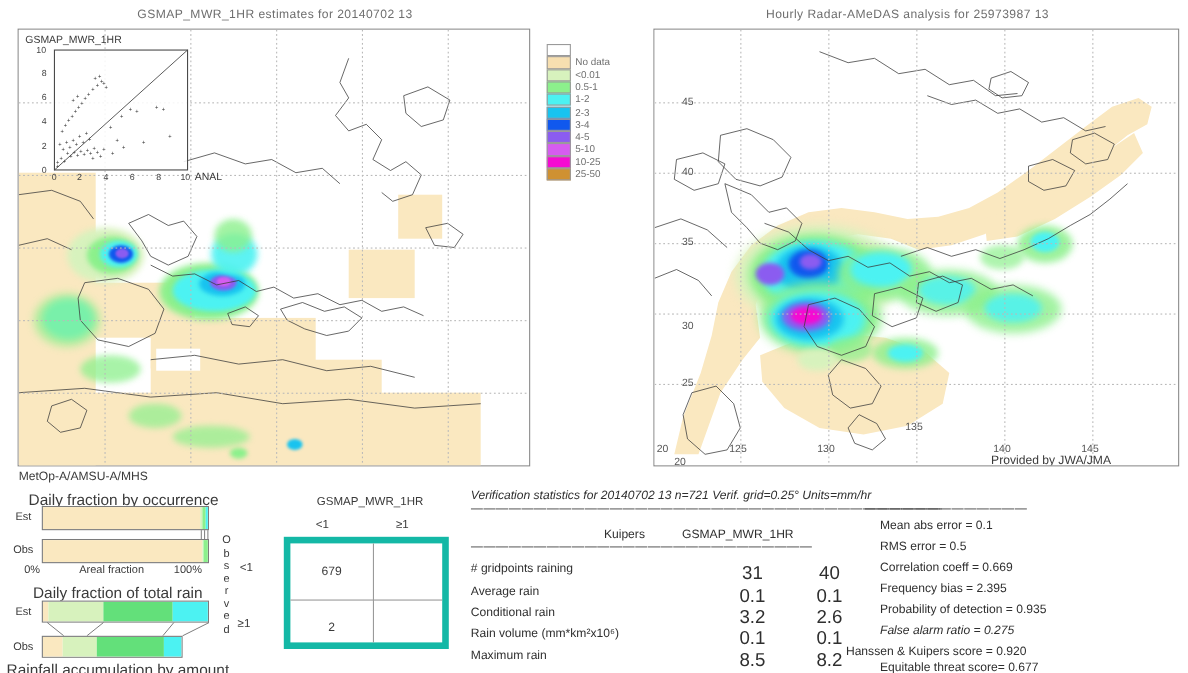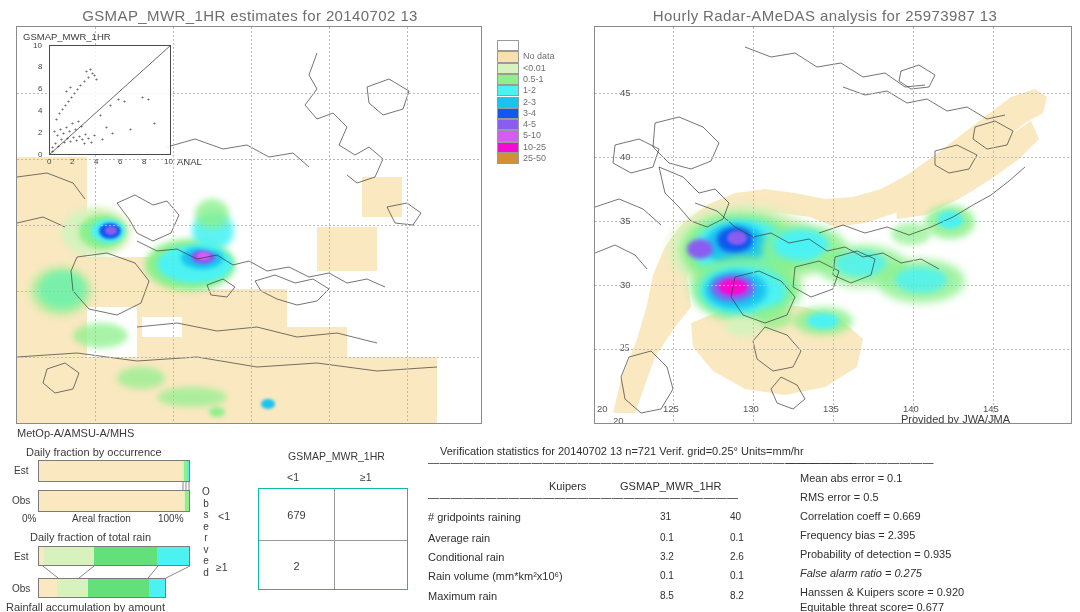--- a/index.html
+++ b/index.html
@@ -9,21 +9,21 @@
     background:#ffffff;
     font-family:"Liberation Sans", sans-serif;
     color:#3a3a3a;
     overflow:hidden;
     position:relative;
   }
 
   
   .map-title {
     position:absolute;
-    font-size:15px;
+    font-size:11px;
     color:#6e6e6e;
     letter-spacing:.4px;
     white-space:nowrap;
     text-align:center;
   }
 
   
   .map-frame {
     position:absolute;
     border:1px solid #8a8a8a;
@@ -88,21 +88,21 @@
     left:26px;
     font-size:9px;
     color:#707070;
     white-space:nowrap;
     line-height:11.3px;
   }
 
   
   .sub-title {
     position:absolute;
-    font-size:11px;
+    font-size:14px;
     color:#3a3a3a;
     white-space:nowrap;
   }
   .bar-lbl {
     position:absolute;
     font-size:10px; color:#3a3a3a;
     white-space:nowrap;
   }
   .bar-track {
     position:absolute;
@@ -115,21 +115,21 @@
   .axis-lbl {
     position:absolute; font-size:10px; color:#3a3a3a; white-space:nowrap;
   }
   .connector { position:absolute; overflow:visible; }
 
   
   .ct-title {
     position:absolute; font-size:10.5px; color:#3a3a3a; white-space:nowrap;
   }
   .ct-hdr { position:absolute; font-size:10.5px; color:#3a3a3a; white-space:nowrap; }
-  .ct-grid { position:absolute; border:1px solid #14b8a6; }
+  .ct-grid { position:absolute; border:6px solid #14b8a6; }
   .ct-cell {
     position:absolute;
     display:flex; align-items:center; justify-content:center;
     font-size:11px; color:#3a3a3a;
   }
   .ct-vline { position:absolute; width:1px; background:#9a9a9a; top:0; bottom:0; }
   .ct-hline { position:absolute; height:1px; background:#9a9a9a; left:0; right:0; }
   .obs-stack {
     position:absolute;
     font-size:10px; color:#3a3a3a;
@@ -145,22 +145,22 @@
     color:#2f2f2f;
     white-space:nowrap;
   }
   .vs-dash {
     position:absolute;
     font-size:11px; color:#2f2f2f; white-space:nowrap;
     letter-spacing:.5px;
   }
   .vs-num {
     position:absolute;
-    font-size:10px; color:#2f2f2f;
-    text-align:left; white-space:nowrap;
+    font-size:17px; color:#2f2f2f;
+    text-align:center; white-space:nowrap;
   }
   .provided {
     position:absolute;
     font-size:11px; color:#3a3a3a; white-space:nowrap;
   }
   .anal-lbl { position:absolute; font-size:9.5px; color:#3a3a3a; }
 </style>
 </head>
 <body>
 
@@ -426,29 +426,29 @@
   <div class="grid-v" style="left:398px;"></div>
   <div class="grid-h" style="top:66px;"></div>
   <div class="grid-h" style="top:130px;"></div>
   <div class="grid-h" style="top:194px;"></div>
   <div class="grid-h" style="top:258px;"></div>
   <div class="grid-h" style="top:322px;"></div>
 
   <div class="tick-lbl" style="left:25px;top:60px;">45</div>
   <div class="tick-lbl" style="left:25px;top:124px;">40</div>
   <div class="tick-lbl" style="left:25px;top:188px;">35</div>
-  <div class="tick-lbl" style="left:25px;top:252px;">30</div>
-  <div class="tick-lbl" style="left:25px;top:316px;font-family:Liberation Serif, serif;">25</div>
+  <div class="tick-lbl" style="left:25px;top:264px;">30</div>
+  <div class="tick-lbl" style="left:25px;top:316px;">25</div>
   <div class="tick-lbl" style="left:2px;top:376px;">20</div>
   <div class="tick-lbl" style="left:18px;top:388px;">20</div>
 
   <div class="tick-lbl" style="left:1px;top:376px;opacity:0;">120</div>
   <div class="tick-lbl" style="left:68px;top:376px;">125</div>
   <div class="tick-lbl" style="left:148px;top:376px;">130</div>
-  <div class="tick-lbl" style="left:228px;top:376px;">135</div>
+  <div class="tick-lbl" style="left:228px;top:356px;">135</div>
   <div class="tick-lbl" style="left:308px;top:376px;">140</div>
   <div class="tick-lbl" style="left:388px;top:376px;">145</div>
   <div class="tick-lbl" style="left:462px;top:376px;margin-left:24px;">150</div>
 
   <div class="provided" style="left:306px;top:386px;">Provided by JWA/JMA</div>
 </div>
 
 <div class="sub-title" style="left:26px;top:446px;">Daily fraction by occurrence</div>
 
 <div class="bar-lbl" style="left:14px;top:465px;">Est</div>
@@ -516,21 +516,21 @@
 <div class="rowlbl" style="left:218px;top:510px;">&lt;1</div>
 <div class="rowlbl" style="left:216px;top:561px;">≥1</div>
 
 <div class="ct-grid" style="left:258px;top:488px;width:150px;height:102px;">
   <div class="ct-vline" style="left:75px;"></div>
   <div class="ct-hline" style="top:51px;"></div>
   <div class="ct-cell" style="left:0;top:0;width:75px;height:51px;">679</div>
   <div class="ct-cell" style="left:0;top:51px;width:75px;height:51px;">2</div>
 </div>
 
-<div class="vs-line" style="left:440px;top:445px;">Verification statistics for 20140702 13  n=721  Verif. grid=0.25°  Units=mm/hr</div>
+<div class="vs-line" style="left:428px;top:445px;font-style:italic;">Verification statistics for 20140702 13  n=721  Verif. grid=0.25°  Units=mm/hr</div>
 <div class="vs-dash" style="left:428px;top:456px;width:630px;overflow:hidden;">————————————————————————————————————————————</div>
 
 <div class="vs-line" style="left:549px;top:480px;">Kuipers</div>
 <div class="vs-line" style="left:620px;top:480px;">GSMAP_MWR_1HR</div>
 <div class="vs-dash" style="left:428px;top:491px;width:320px;overflow:hidden;">———————————————————————————</div>
 <div class="vs-dash" style="left:786px;top:456px;width:70px;overflow:hidden;">———————</div>
 
 <div class="vs-line" style="left:428px;top:511px;"># gridpoints raining</div>
 <div class="vs-num" style="left:660px;top:511px;width:48px;">31</div>
 <div class="vs-num" style="left:730px;top:511px;width:48px;">40</div>
@@ -550,14 +550,14 @@
 <div class="vs-line" style="left:428px;top:590px;">Maximum rain</div>
 <div class="vs-num" style="left:660px;top:590px;width:48px;">8.5</div>
 <div class="vs-num" style="left:730px;top:590px;width:48px;">8.2</div>
 
 <div class="vs-line" style="left:800px;top:472px;">Mean abs error = 0.1</div>
 <div class="vs-line" style="left:800px;top:491px;">RMS error = 0.5</div>
 <div class="vs-line" style="left:800px;top:510px;">Correlation coeff = 0.669</div>
 <div class="vs-line" style="left:800px;top:529px;">Frequency bias = 2.395</div>
 <div class="vs-line" style="left:800px;top:548px;">Probability of detection = 0.935</div>
 <div class="vs-line" style="left:800px;top:567px;font-style:italic;">False alarm ratio = 0.275</div>
-<div class="vs-line" style="left:800px;top:586px;">Hanssen &amp; Kuipers score = 0.920</div>
+<div class="vs-line" style="left:769px;top:586px;">Hanssen &amp; Kuipers score = 0.920</div>
 <div class="vs-line" style="left:800px;top:601px;">Equitable threat score= 0.677</div>
 
 </body></html>

